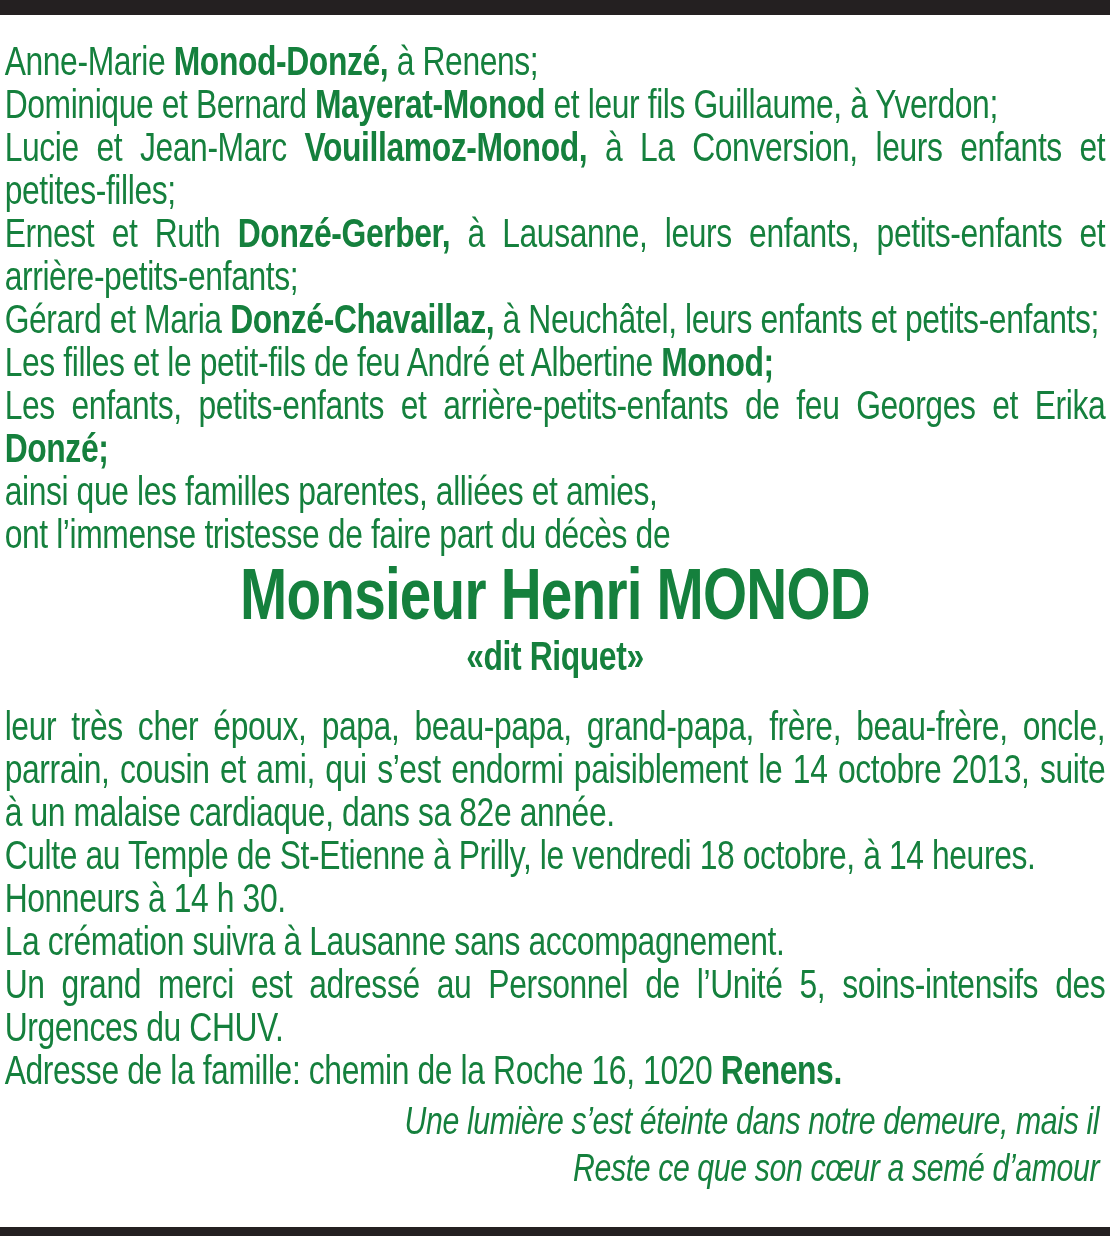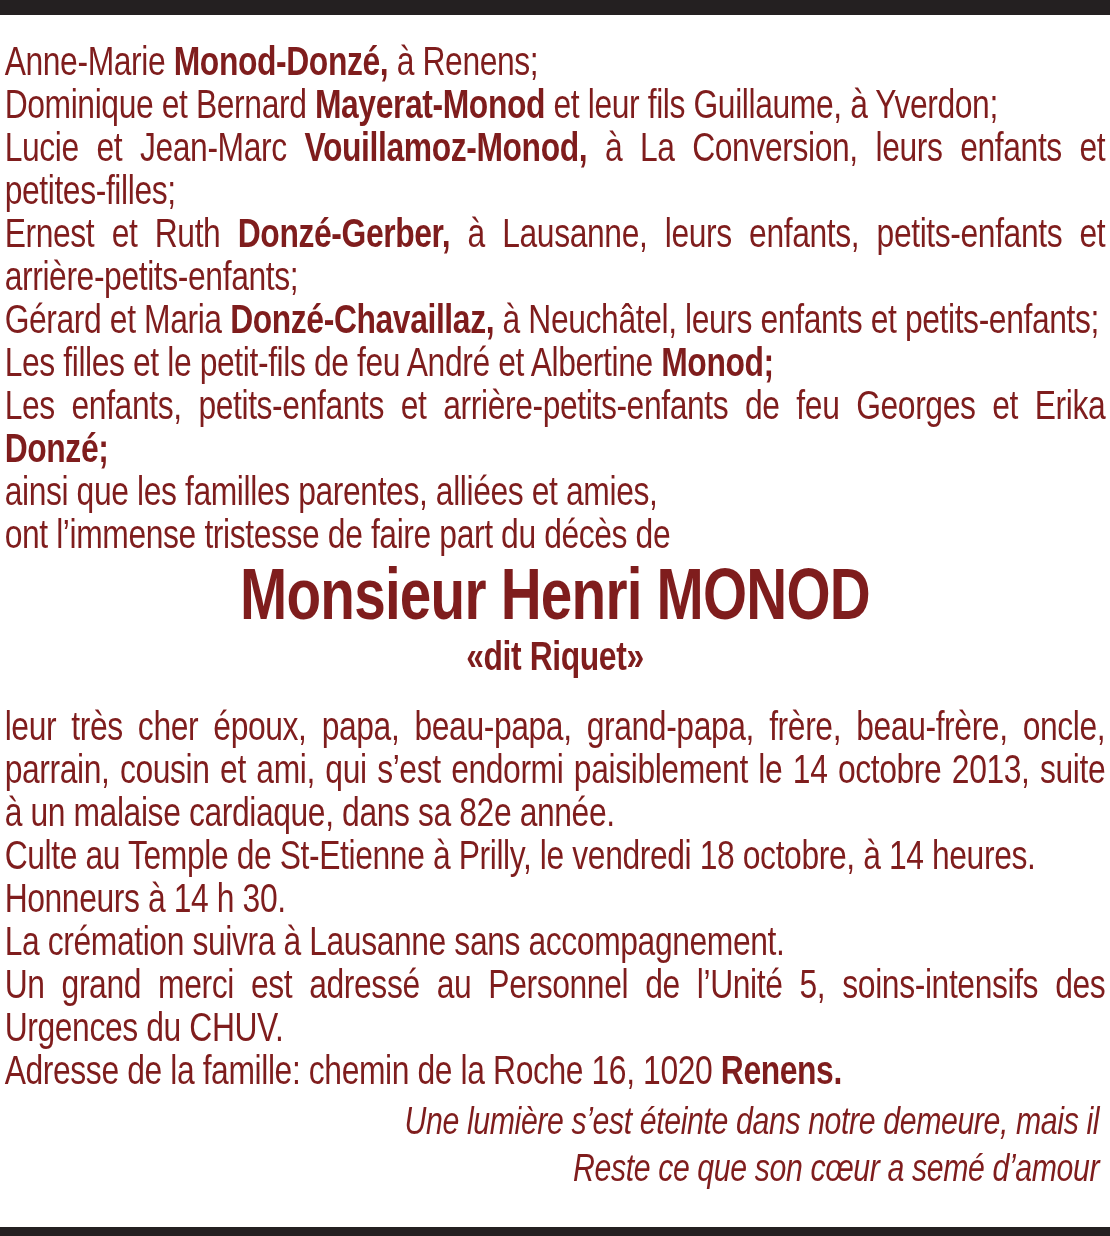--- a/index.html
+++ b/index.html
@@ -7,21 +7,21 @@
     padding: 0;
     background: #ffffff;
   }
   .page {
     position: relative;
     width: 1110px;
     height: 1236px;
     background: #ffffff;
     overflow: hidden;
     font-family: "Liberation Sans", sans-serif;
-    color: #7f1d1d;
+    color: #15803d;
   }
   .rule {
     position: absolute;
     left: 0;
     width: 1110px;
     background: #242021;
   }
   .rule-top { top: 0; height: 15px; }
   .rule-bottom { bottom: 0; height: 9px; }
 

